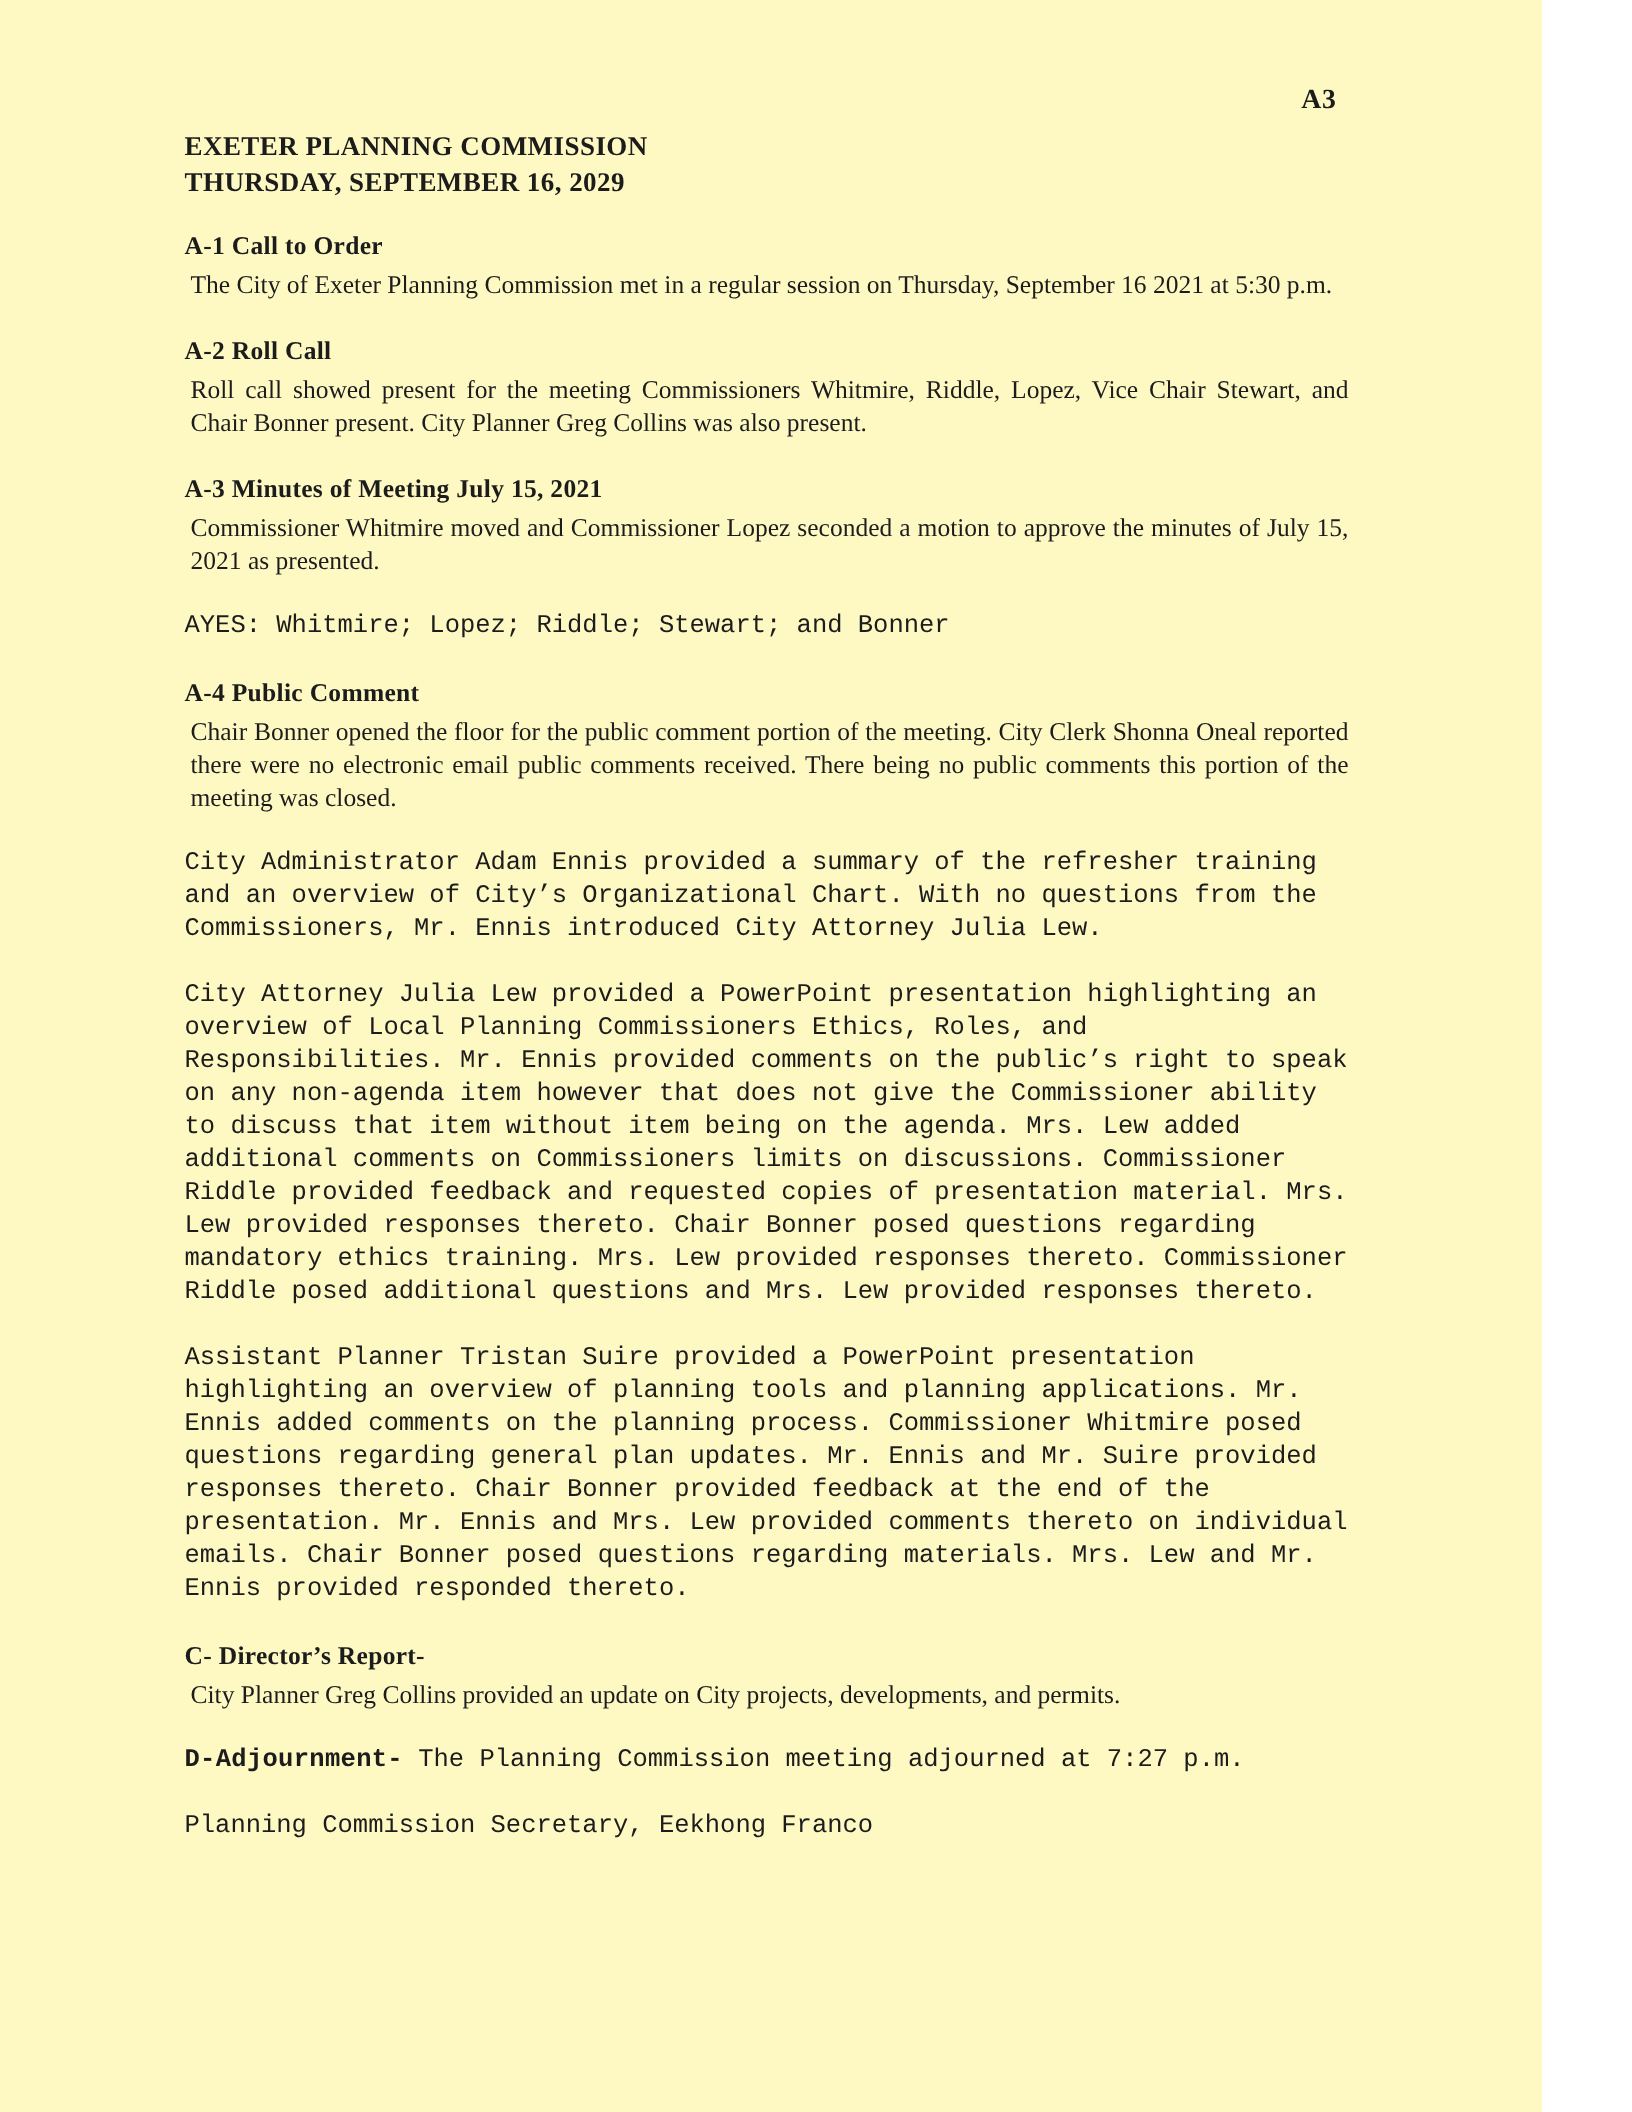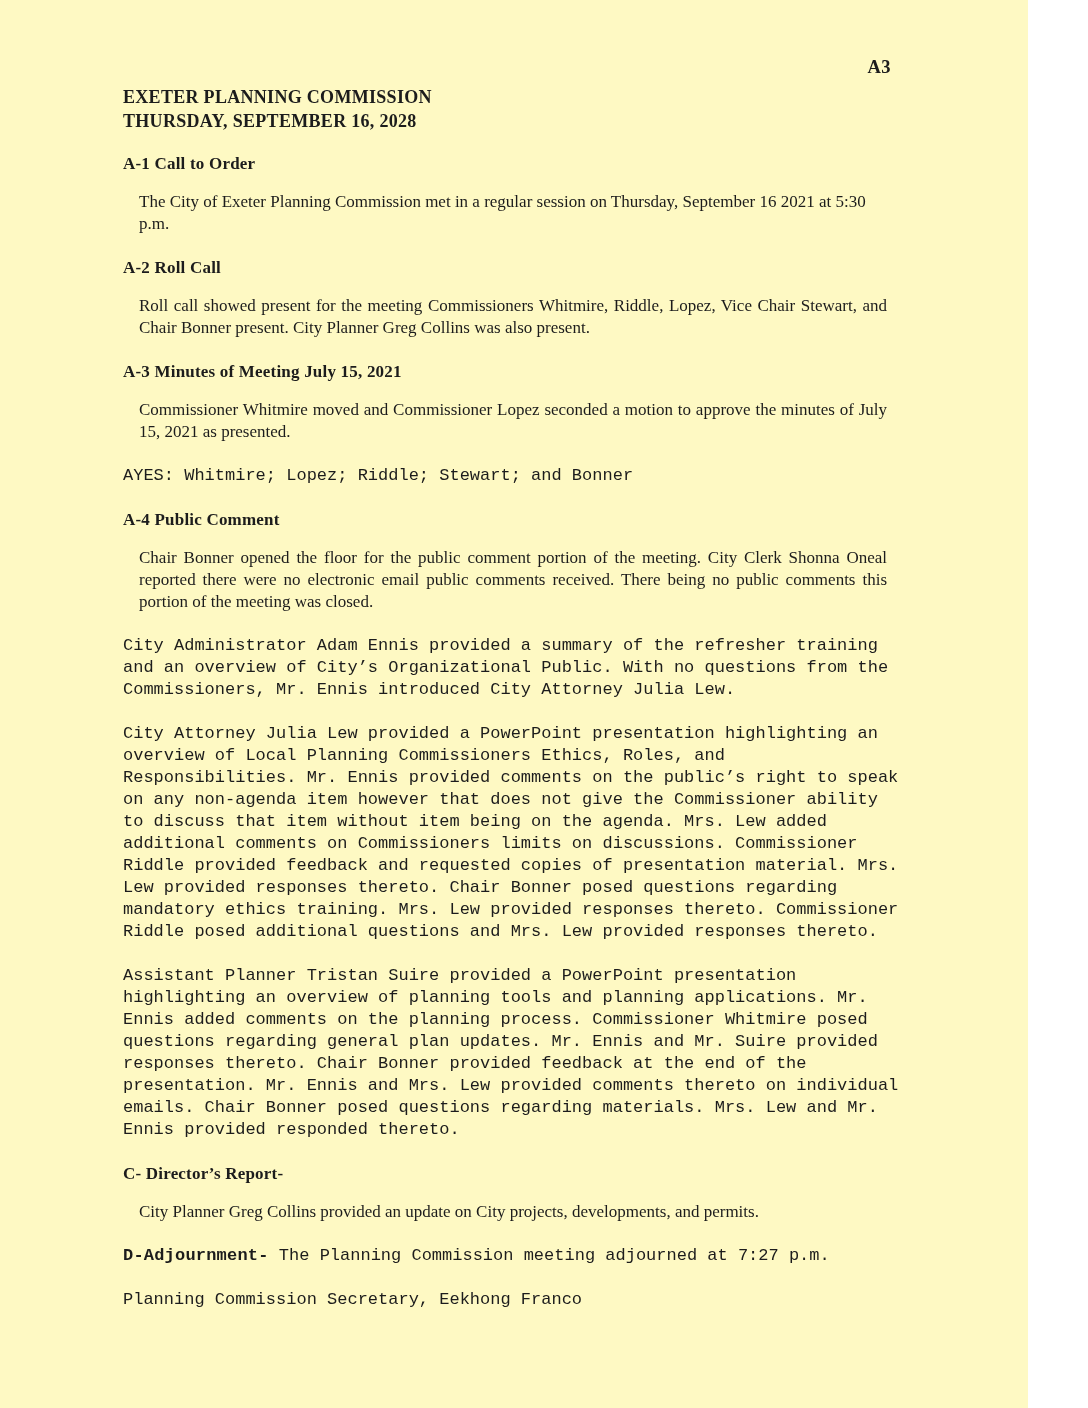--- a/index.html
+++ b/index.html
@@ -40,21 +40,21 @@
     font-size: 17px;
     line-height: 22px;
     font-weight: bold;
     letter-spacing: 0.2px;
     max-width: 810px;
   }
   .heading-tight {
     margin-top: 20px;
   }
   p.body {
-    margin: 16px;
+    margin: 4px;
     max-width: 843px;
   }
   p.para {
     margin: 22px 0 0 0;
     max-width: 843px;
     font-family: Liberation Mono, monospace;
   }
   .justify {
     text-align: justify;
   }
@@ -72,37 +72,37 @@
 </style>
 </head>
 <body>
 
 <div class="page">
 
   <div class="page-number">A3</div>
 
   <div class="doc-title">
     <div>EXETER PLANNING COMMISSION</div>
-    <div>THURSDAY, SEPTEMBER 16, 2028</div>
+    <div>THURSDAY, SEPTEMBER 16, 2029</div>
   </div>
 
   <h2 class="section-heading heading-tight">A-1 Call to Order</h2>
   <p class="body">The City of Exeter Planning Commission met in a regular session on Thursday, September 16 2021 at 5:30 p.m.</p>
 
   <h2 class="section-heading">A-2 Roll Call</h2>
   <p class="body justify">Roll call showed present for the meeting Commissioners Whitmire, Riddle, Lopez, Vice Chair Stewart, and Chair Bonner present. City Planner Greg Collins was also present.</p>
 
   <h2 class="section-heading">A-3 Minutes of Meeting July 15, 2021</h2>
   <p class="body justify">Commissioner Whitmire moved and Commissioner Lopez seconded a motion to approve the minutes of July 15, 2021 as presented.</p>
   <p class="para">AYES: Whitmire; Lopez; Riddle; Stewart; and Bonner</p>
 
   <h2 class="section-heading">A-4 Public Comment</h2>
   <p class="body justify">Chair Bonner opened the floor for the public comment portion of the meeting. City Clerk Shonna Oneal reported there were no electronic email public comments received.  There being no public comments this portion of the meeting was closed.</p>
 
-  <p class="para ragged">City Administrator Adam Ennis provided a summary of the refresher training and an overview of City’s Organizational Public. With no questions from the Commissioners, Mr. Ennis introduced City Attorney Julia Lew.</p>
+  <p class="para ragged">City Administrator Adam Ennis provided a summary of the refresher training and an overview of City’s Organizational Chart. With no questions from the Commissioners, Mr. Ennis introduced City Attorney Julia Lew.</p>
   <p class="para ragged">City Attorney Julia Lew provided a PowerPoint presentation highlighting an overview of Local Planning Commissioners Ethics, Roles, and Responsibilities. Mr. Ennis provided comments on the public’s right to speak on any non-agenda item however that does not give the Commissioner ability to discuss that item without item being on the agenda. Mrs. Lew added additional comments on Commissioners limits on discussions. Commissioner Riddle provided feedback and requested copies of presentation material. Mrs. Lew provided responses thereto. Chair Bonner posed questions regarding mandatory ethics training. Mrs. Lew provided responses thereto. Commissioner Riddle posed additional questions and Mrs. Lew provided responses thereto.</p>
   <p class="para ragged">Assistant Planner Tristan Suire provided a PowerPoint presentation highlighting an overview of planning tools and planning applications. Mr. Ennis added comments on the planning process. Commissioner Whitmire posed questions regarding general plan updates.  Mr. Ennis and Mr. Suire provided responses thereto. Chair Bonner provided feedback at the end of the presentation. Mr. Ennis and Mrs. Lew provided comments thereto on individual emails. Chair Bonner posed questions regarding materials. Mrs. Lew and Mr. Ennis provided responded thereto.</p>
 
   <h2 class="section-heading">C- Director’s Report-</h2>
   <p class="body">City Planner Greg Collins provided an update on City projects, developments, and permits.</p>
 
   <p class="para"><span class="inline-bold">D-Adjournment-</span><span> The Planning Commission meeting adjourned at 7:27 p.m.</span></p>
 
   <p class="para closing-line">Planning Commission Secretary, Eekhong Franco</p>
 

